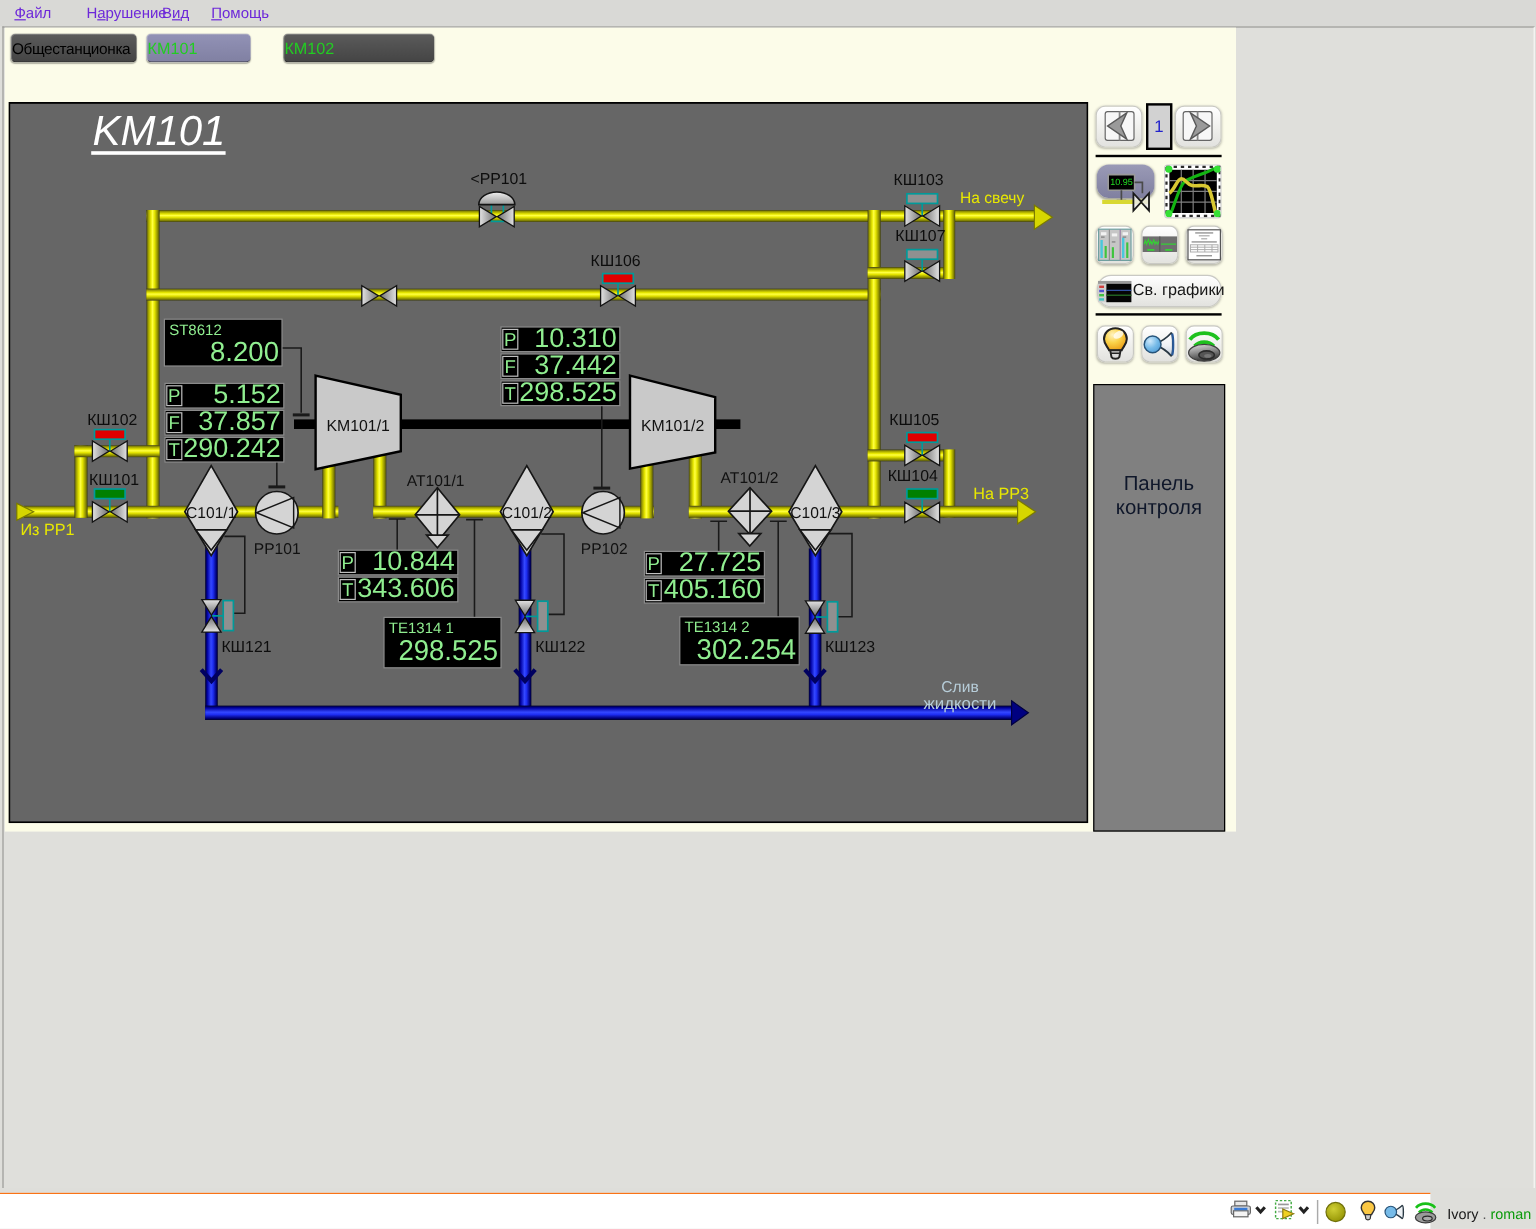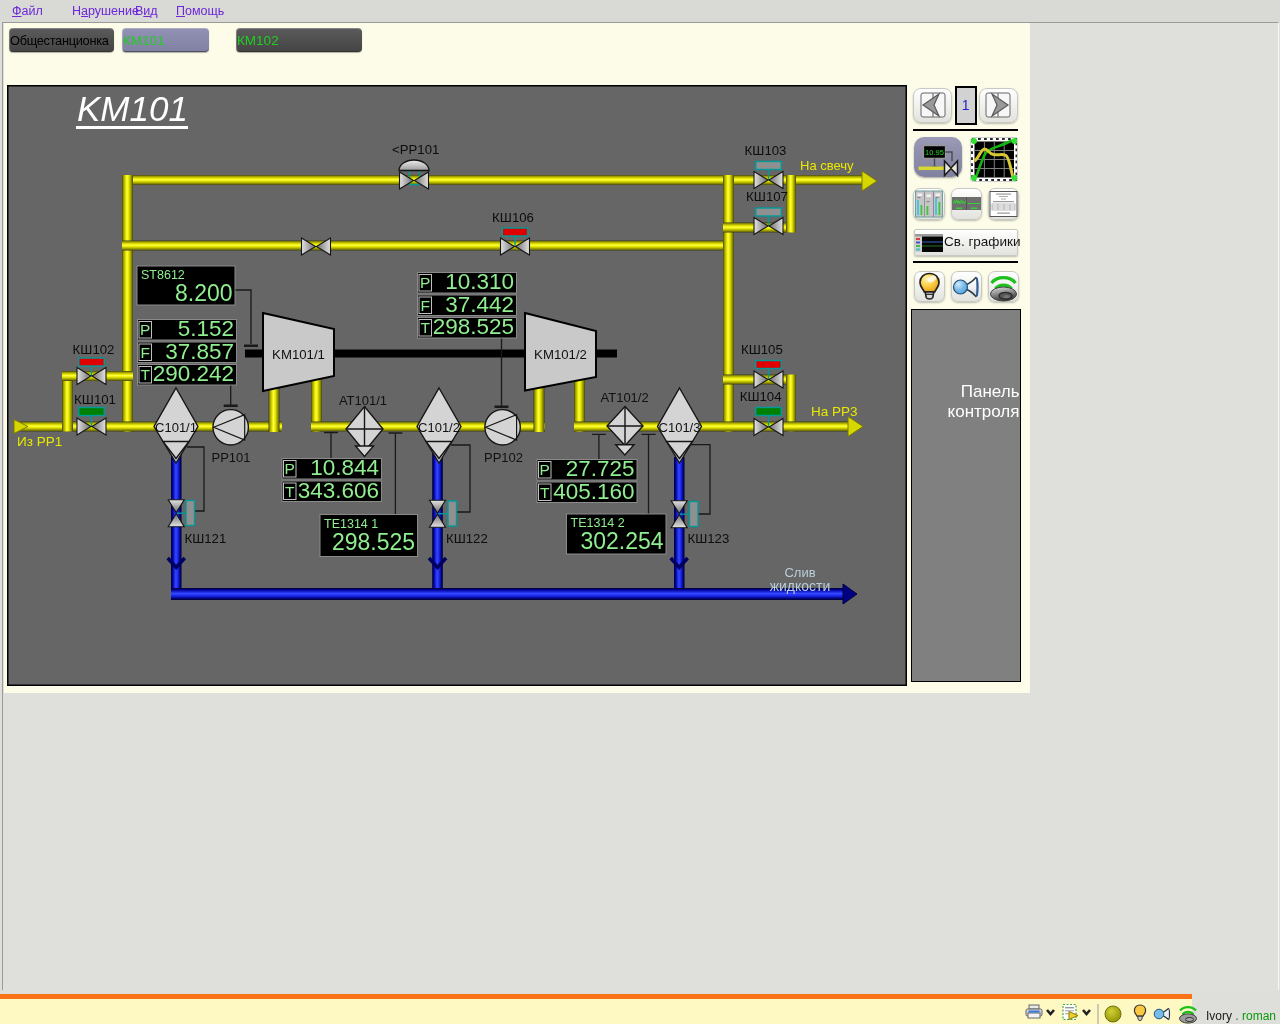--- a/index.html
+++ b/index.html
@@ -5,22 +5,22 @@
 #menubar{position:absolute;left:0;top:0;width:1280px;height:22px;background:#d9d9d6;font-size:12.5px;color:#6d28d9}
 #menubar span{position:absolute;top:4px}
 #menubar u{text-decoration:underline}
 #mdi{position:absolute;left:2px;top:22px;width:1277px;height:968px;background:#dfdfdb;border-left:1px solid #9a9a97;border-top:1px solid #9a9a97;border-right:1px solid #f8f8f6}
 #ivory{position:absolute;left:1px;top:0px;width:1026px;height:670px;background:#fcfce9}
 .tab{position:absolute;top:5px;height:24px;border-radius:4px;font-size:13.5px;text-align:left;line-height:24px;border-top:1px solid rgba(255,255,255,.35);border-left:1px solid rgba(255,255,255,.25);border-bottom:1px solid rgba(0,0,0,.45);box-shadow:0 1px 1px rgba(0,0,0,.3)}
 .tabdark{background:linear-gradient(#5a5a5a,#454545)}
 #diag{position:absolute;left:3px;top:62px;width:1060px;height:601px}
 .btn{position:absolute;border-radius:8px;background:linear-gradient(#ffffff,#efefec 55%,#e2e2df);border:1px solid #c9c9c4;box-shadow:0 1px 2px rgba(0,0,0,.25), inset 0 1px 0 #fff}
 .hline{position:absolute;height:2px;background:#000}
-#pkontr{position:absolute;left:907px;top:286px;width:109.5px;height:373px;background:#808080;border:1.5px solid #000;text-align:right;font-size:17px;color:#ffffff;padding-top:72px;line-height:19.5px}
-#statusbar{position:absolute;left:0;top:994px;width:1192px;height:30px;background:#fef9c3;border-top:5px solid #f97316}
+#pkontr{position:absolute;left:907px;top:297px;width:109.5px;height:373px;background:#808080;border:1.5px solid #000;text-align:center;font-size:17px;color:#0f172a;padding-top:72px;line-height:19.5px}
+#statusbar{position:absolute;left:0;top:994px;width:1192px;height:30px;background:#ffffff;border-top:1px solid #f97316}
 </style></head><body>
 <div id="menubar">
  <span style="left:12px"><u>Ф</u>айл</span>
  <span style="left:72px">Н<u>а</u>рушение</span>
  <span style="left:135px">В<u>и</u>д</span>
  <span style="left:176px"><u>П</u>омощь</span>
 </div>
 <div id="mdi">
 <div id="ivory">
  <div class="tab tabdark" style="left:5px;width:105px;color:#000;font-size:12.8px;letter-spacing:-0.3px">Общестанционка</div>
@@ -256,21 +256,21 @@
           <line x1="19" y1="4" x2="19" y2="28" stroke="#888" stroke-width="1.5"></line>
           <polygon points="25,5 9,16 25,27 20,16" fill="#9a9a9a" stroke="#5a5a5a" stroke-width="1.2"></polygon>
         </svg></div>
 <div style="position:absolute;left:951px;top:62.5px;width:21.5px;height:39px;background:#d2d2d2;border:2px solid #000;color:#2222cc;font-size:14px;text-align:center;line-height:35px">1</div>
 <div class="btn" style="left:975px;top:65px;width:39px;height:35px"><svg width="37" height="33" viewBox="0 0 37 33">
           <rect x="6" y="4" width="24" height="24" rx="2" fill="#f7f7f7" stroke="#666"></rect>
           <line x1="18" y1="4" x2="18" y2="28" stroke="#888" stroke-width="1.5"></line>
           <polygon points="12,5 28,16 12,27 17,16" fill="#9a9a9a" stroke="#5a5a5a" stroke-width="1.2"></polygon>
         </svg></div>
 <div class="hline" style="left:909px;top:105.5px;width:105px"></div>
-<div style="position:absolute;left:910px;top:114px;width:48px;height:40px;border-radius:10px;background:linear-gradient(#9a9ab6,#8080a0);box-shadow:0 1px 2px rgba(0,0,0,.35)"><svg width="48" height="44" viewBox="0 0 48 44">
+<div style="position:absolute;left:910px;top:114px;width:48px;height:28px;border-radius:10px;background:linear-gradient(#9a9ab6,#8080a0);box-shadow:0 1px 2px rgba(0,0,0,.35)"><svg width="48" height="44" viewBox="0 0 48 44">
           <rect x="9.5" y="8.5" width="22" height="13" fill="#000" stroke="#9a9a9a" stroke-width="1.3" rx="0.5"></rect>
           <text x="20.5" y="17.5" font-size="7.5" fill="#22dd22" text-anchor="middle" font-family="Liberation Sans">10.95</text>
           <path d="M31.5,15 h6.5 v9" fill="none" stroke="#4a4a4a" stroke-width="1.4"></path>
           <path d="M20.5,21.5 v9.5" stroke="#4a4a4a" stroke-width="1.4"></path>
           <rect x="16.5" y="29.5" width="8" height="2" fill="#4a4a4a"></rect>
           <rect x="4.5" y="29.5" width="39" height="3.5" fill="#d8d832"></rect>
           <polygon points="30.5,24 30.5,38.5 37,31.5 43.5,38.5 43.5,24 37,31" fill="#ececec" fill-opacity="0.85" stroke="#1a1a1a" stroke-width="1.5"></polygon>
         </svg></div>
 <div style="position:absolute;left:965.7px;top:113.5px;width:48.5px;height:45px;background:#fff;border:1px solid #d0d0d0;border-radius:3px"><svg width="46.5" height="43" viewBox="0 0 46.5 43">
           <rect x="1" y="1" width="44.5" height="41" fill="none" stroke="#2a2a2a" stroke-width="2" stroke-dasharray="2.8,3.2"></rect>
@@ -314,21 +314,21 @@
           <rect x="12" y="9.5" width="5" height="1" fill="#aaa"></rect>
           <rect x="4" y="12" width="21" height="1.2" fill="#999"></rect>
           <rect x="3" y="15" width="23" height="6" fill="none" stroke="#aaa" stroke-width="0.8"></rect>
           <line x1="3" y1="17" x2="26" y2="17" stroke="#aaa" stroke-width="0.8"></line>
           <line x1="3" y1="19" x2="26" y2="19" stroke="#aaa" stroke-width="0.8"></line>
           <line x1="9" y1="15" x2="9" y2="21" stroke="#aaa" stroke-width="0.8"></line>
           <line x1="15" y1="15" x2="15" y2="21" stroke="#aaa" stroke-width="0.8"></line>
           <line x1="21" y1="15" x2="21" y2="21" stroke="#aaa" stroke-width="0.8"></line>
           <rect x="8" y="23.5" width="13" height="1.2" fill="#999"></rect>
         </svg></div>
-<div class="btn" style="left:910px;top:206px;width:104px;height:27px;border-radius:2px">
+<div class="btn" style="left:910px;top:206px;width:104px;height:27px;border-radius:12px">
         <svg width="28" height="18" viewBox="0 0 28 18" style="position:absolute;left:0px;top:4px">
           <rect x="0" y="0" width="28" height="18" fill="#cfcfcf"></rect>
           <rect x="0" y="0" width="28" height="2.5" fill="#9a9a9a"></rect>
           <rect x="7" y="2.5" width="21" height="15.5" fill="#050505"></rect>
           <rect x="1" y="4" width="4" height="2" fill="#d04040"></rect>
           <rect x="1" y="7.5" width="4" height="2" fill="#5050d0"></rect>
           <rect x="1" y="11" width="4" height="2" fill="#40c040"></rect>
           <rect x="1" y="14.5" width="4" height="2" fill="#40c0c0"></rect>
           <line x1="7" y1="8" x2="28" y2="8" stroke="#3050a0" stroke-width="1.2"></line>
           <line x1="7" y1="12" x2="28" y2="12" stroke="#206020" stroke-width="1.2"></line>

